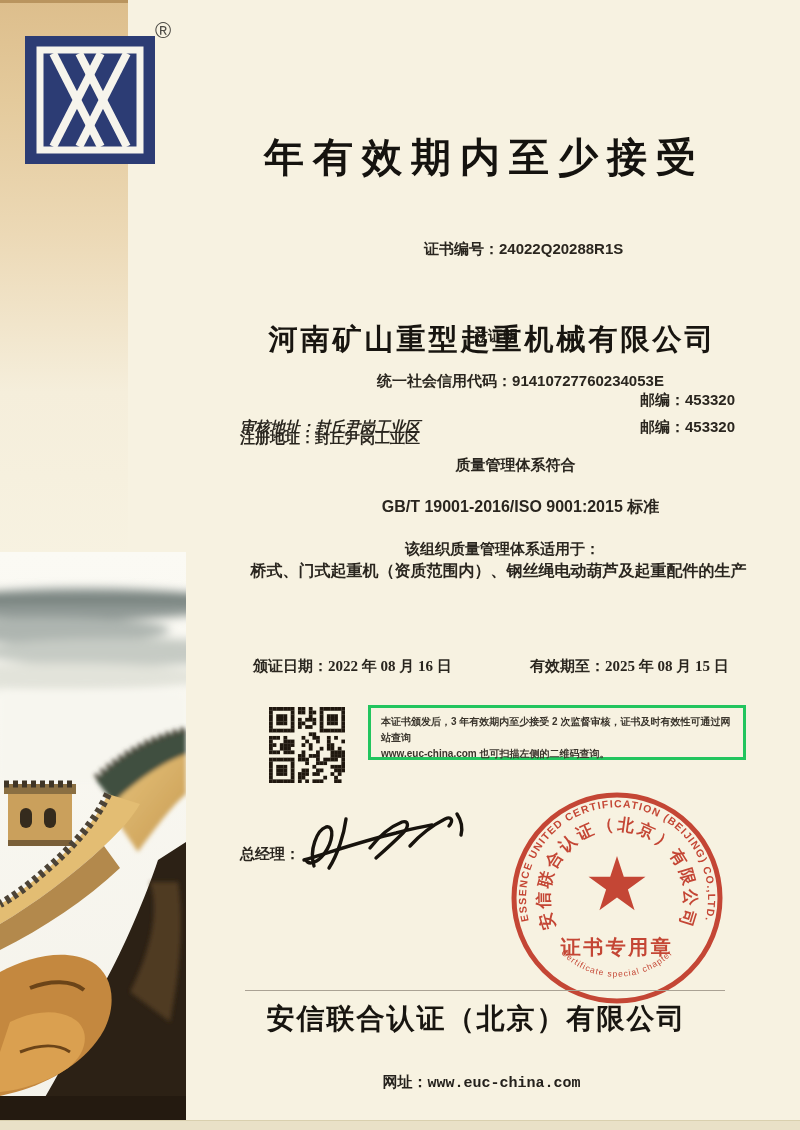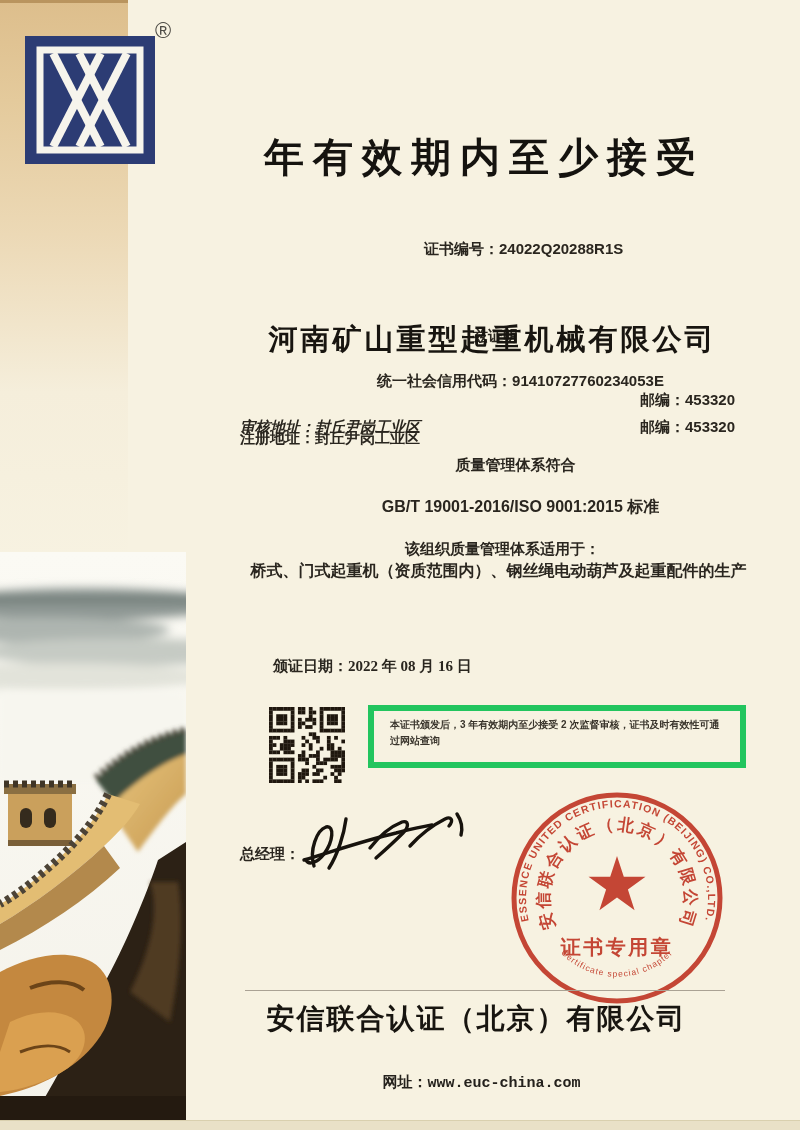--- a/index.html
+++ b/index.html
@@ -36,22 +36,22 @@
   .b15{font-size:15px;font-weight:bold;color:#2a261f;text-align:right;}
   .sans{font-family:"Liberation Sans","DejaVu Sans",sans-serif;}
   .center615{left:185px;width:615px;text-align:center;}
   .company-name{top:320px;font-size:29px;font-weight:bold;letter-spacing:3px;color:#181510;}
   .credit{top:372px;transform:translateX(28px);}
   .conform{top:456px;transform:translateX(23px);}
   .standard{top:497px;transform:translateX(28px);font-size:16px;}
   .scope-intro{top:540px;transform:translateX(10px);}
   .scope-text{top:561px;transform:translateX(6px);font-size:16px;}
   .notice-box{
-    left:368px;top:705px;width:378px;height:63px;
-    border:6px solid #22c55e;padding:6px 16px;box-sizing:border-box;
+    left:368px;top:705px;width:378px;height:55px;
+    border:3px solid #22c55e;padding:6px 10px;box-sizing:border-box;
     font-size:10px;line-height:16px;font-weight:bold;color:#3a352c;
     font-family:"Liberation Sans","DejaVu Sans",sans-serif;
   }
   .divider{left:245px;top:990px;width:480px;height:1px;background:#aaa294;}
   .footer-company{top:1000px;font-size:28px;font-weight:bold;letter-spacing:2px;transform:translateX(-16px);color:#181510;}
   .footer-addr{top:1048px;font-size:14px;font-weight:bold;}
   .footer-web{top:1073px;font-size:15px;font-weight:bold;transform:translateX(-11px);font-family:"Liberation Mono","DejaVu Sans Mono",monospace;}
   .seal-wrap{left:505px;top:786px;width:224px;height:224px;opacity:.93;}
   .sig-wrap{left:292px;top:806px;width:185px;height:78px;}
 </style>
@@ -157,22 +157,25 @@
   </div>
   <div class="abs b15" style="left:640px;top:418px;">
     <span>邮编：</span><span class="sans">453320</span>
   </div>
 
   <div class="abs center615 conform b15">质量管理体系符合</div>
   <div class="abs center615 standard b15 sans">GB/T 19001-2016/ISO 9001:2015 标准</div>
   <div class="abs center615 scope-intro b15">该组织质量管理体系适用于：</div>
   <div class="abs center615 scope-text b15">桥式、门式起重机（资质范围内）、钢丝绳电动葫芦及起重配件的生产</div>
 
-  <div class="abs b15" style="left:253px;top:657px;margin-left:20px;">
+  <div class="abs b15" style="left:253px;top:657px;">
     <span>颁证日期：</span><span>2022 年 08 月 16 日</span>
+  </div>
+  <div class="abs b15" style="left:530px;top:657px;">
+    <span>有效期至：</span><span>2025 年 08 月 15 日</span>
   </div>
 
   <svg id="qr-svg" class="abs" style="left:269px;top:707px;" width="76" height="76" viewBox="0 0 76 76">
       <rect x="0.00" y="0.00" width="3.77" height="3.77" fill="#1f170e"></rect>
       <rect x="3.62" y="0.00" width="3.77" height="3.77" fill="#1f170e"></rect>
       <rect x="7.24" y="0.00" width="3.77" height="3.77" fill="#1f170e"></rect>
       <rect x="10.86" y="0.00" width="3.77" height="3.77" fill="#1f170e"></rect>
       <rect x="14.48" y="0.00" width="3.77" height="3.77" fill="#1f170e"></rect>
       <rect x="18.10" y="0.00" width="3.77" height="3.77" fill="#1f170e"></rect>
       <rect x="21.71" y="0.00" width="3.77" height="3.77" fill="#1f170e"></rect>
@@ -385,20 +388,21 @@
       <rect x="28.95" y="72.38" width="3.77" height="3.77" fill="#1f170e"></rect>
       <rect x="36.19" y="72.38" width="3.77" height="3.77" fill="#1f170e"></rect>
       <rect x="43.43" y="72.38" width="3.77" height="3.77" fill="#1f170e"></rect>
       <rect x="47.05" y="72.38" width="3.77" height="3.77" fill="#1f170e"></rect>
       <rect x="50.67" y="72.38" width="3.77" height="3.77" fill="#1f170e"></rect>
       <rect x="65.14" y="72.38" width="3.77" height="3.77" fill="#1f170e"></rect>
       <rect x="68.76" y="72.38" width="3.77" height="3.77" fill="#1f170e"></rect>
     </svg>
   <div class="abs notice-box">
     <div>本证书颁发后，3 年有效期内至少接受 2 次监督审核，证书及时有效性可通过网站查询</div>
+    <div>www.euc-china.com 也可扫描左侧的二维码查询。</div>
   </div>
 
   <div class="abs b15" style="left:240px;top:845px;">总经理：</div>
   <svg class="abs sig-wrap" viewBox="0 0 185 78">
     <g stroke="#17130d" stroke-width="3.4" fill="none" stroke-linecap="round">
       <path d="M22 60 C17 44 25 24 34 21 C43 19 41 36 32 48 C26 56 17 60 14 54"></path>
       <path d="M12 54 C42 45 74 34 104 27 C118 23 130 21 140 19"></path>
       <path d="M54 13 C52 28 46 48 37 62"></path>
       <path d="M78 42 C88 29 100 20 110 16 C116 14 118 20 111 27 C103 35 92 45 84 52"></path>
       <path d="M118 40 C128 29 141 19 153 13 C159 10 162 14 157 20"></path>

